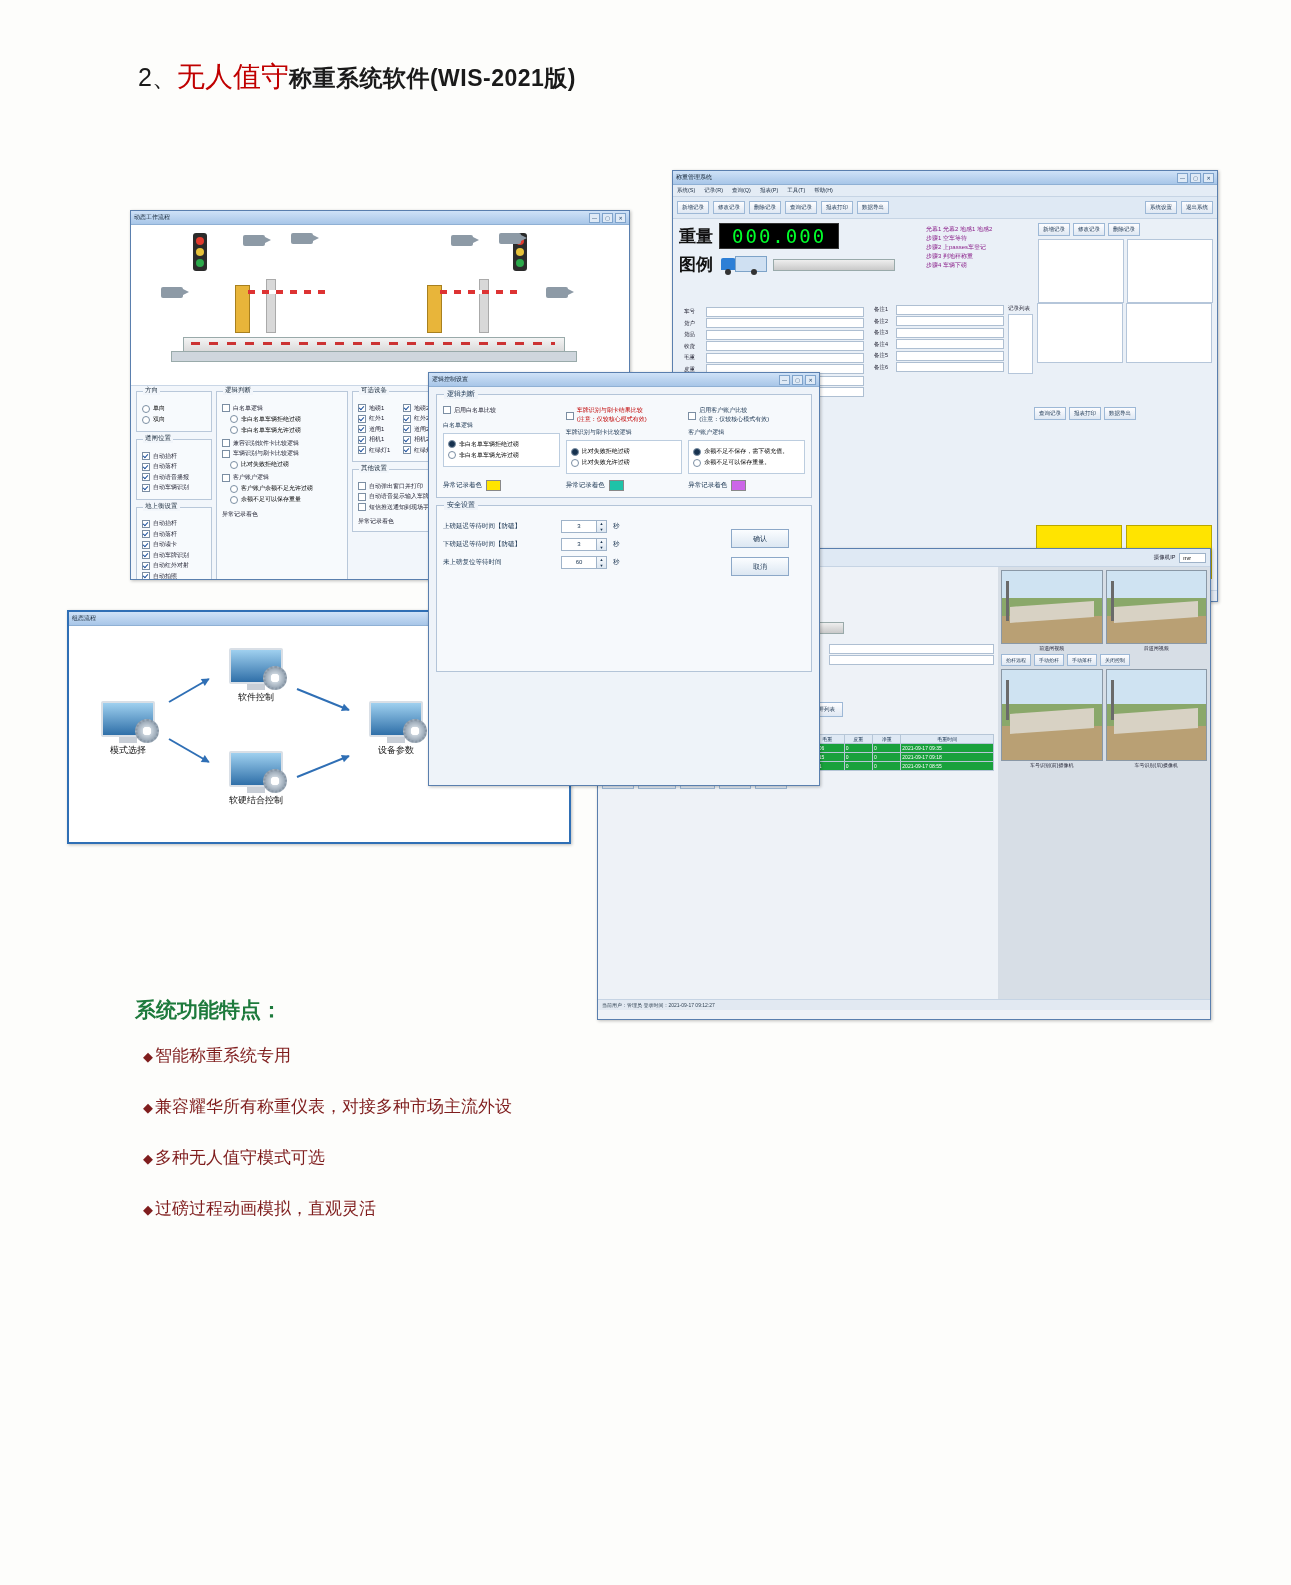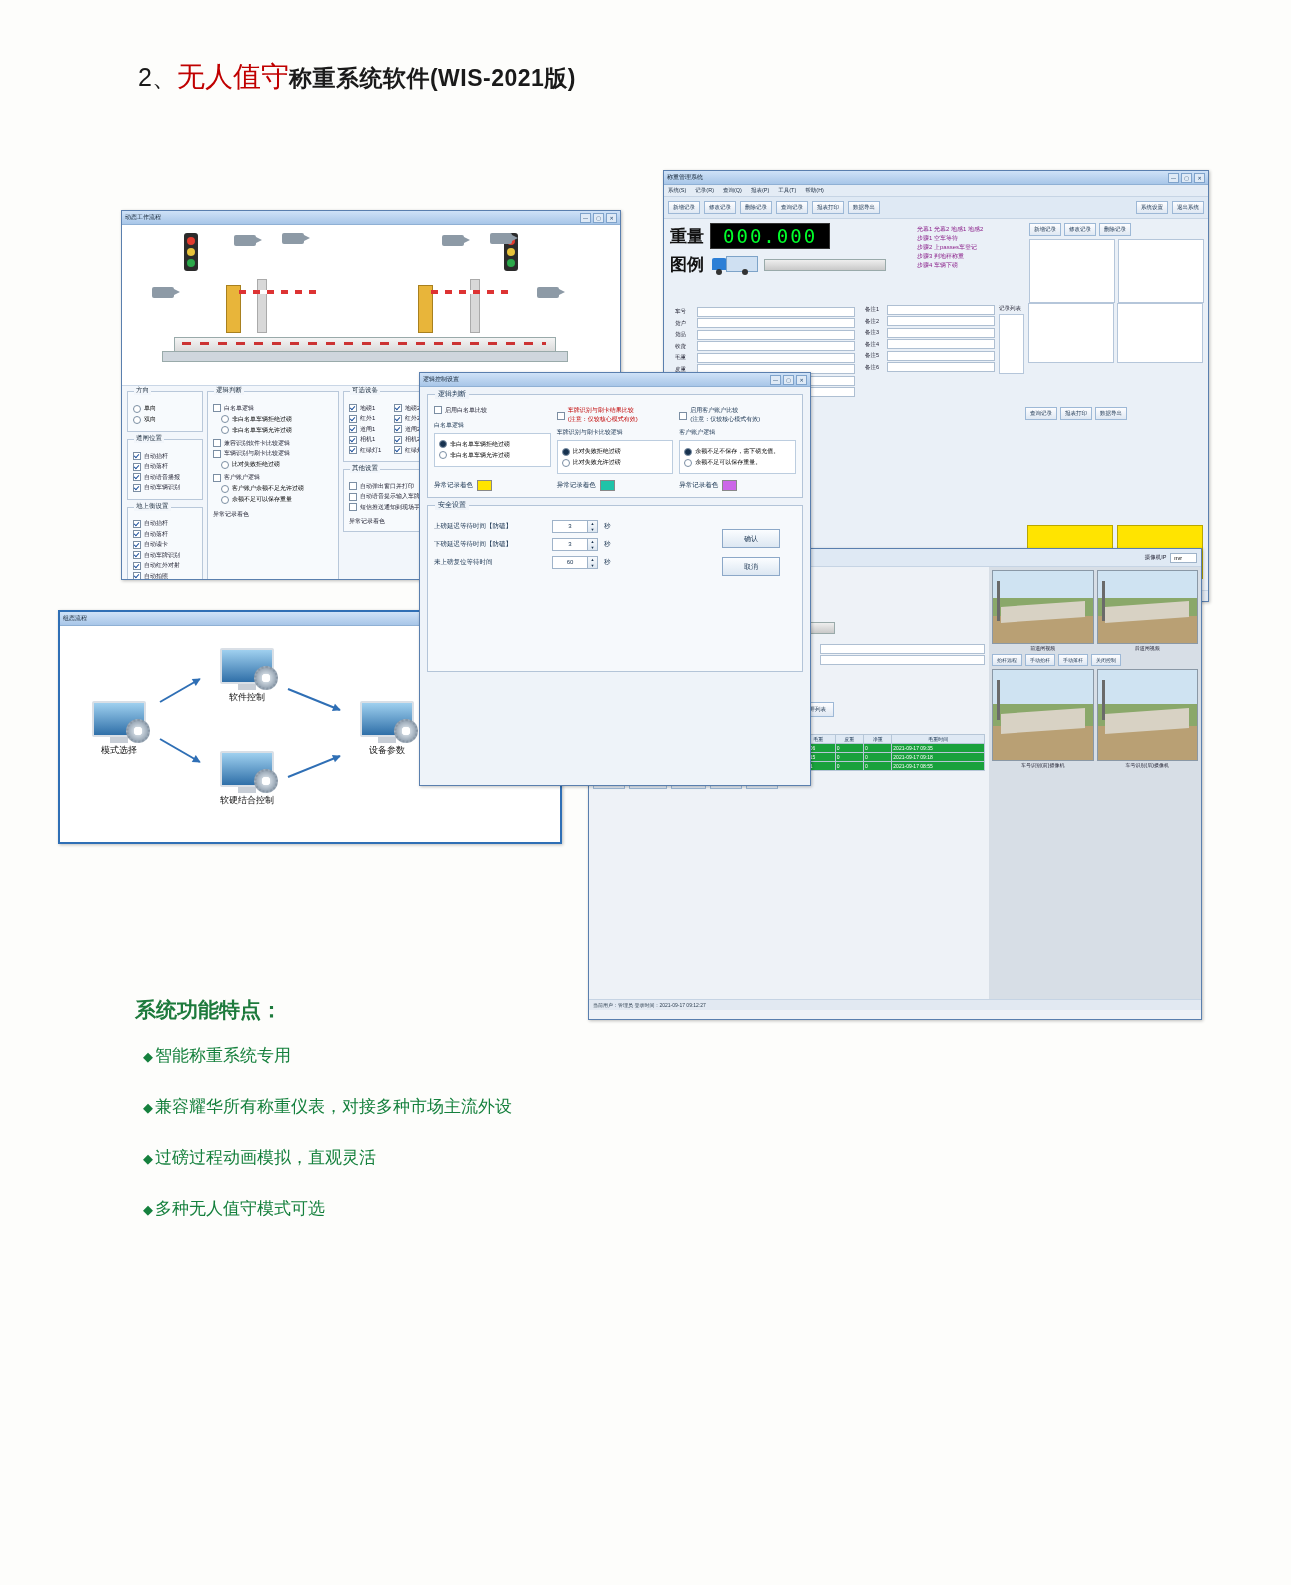--- a/index.html
+++ b/index.html
@@ -13,21 +13,21 @@
   
   .page-heading{
     position:absolute;left:138px;top:58px;
     font-size:25px;color:#1a1a1a;white-space:nowrap;
   }
   .page-heading .num{font-weight:normal;}
   .page-heading .hl{color:#c00000;font-weight:normal;font-size:28px;}
   .page-heading .rest{font-weight:bold;font-size:23px;letter-spacing:.5px;}
 
   
-  .collage{position:absolute;left:3px;top:140px;width:1129px;height:780px;}
+  .collage{position:absolute;left:12px;top:140px;width:1129px;height:780px;}
 
   .win{position:absolute;background:#eef2f7;border:1px solid #5a7fae;
        box-shadow:1px 1px 3px rgba(0,0,0,.25);overflow:hidden;}
   .titlebar{height:13px;background:linear-gradient(#cfe2f7,#a8c6e8);
     border-bottom:1px solid #8fb0d4;display:flex;align-items:center;
     font-size:6px;color:#123;padding:0 3px;}
   .titlebar .t{flex:1;white-space:nowrap;overflow:hidden;}
   .btns{display:flex;gap:2px;}
   .btns i{width:9px;height:8px;display:block;background:#dfeaf6;border:1px solid #7fa3cb;
     font-style:normal;font-size:5px;line-height:8px;text-align:center;color:#24476e;}
@@ -143,21 +143,21 @@
   .tbl tr.g td{background:#19a13c;color:#fff;}
   .tabs{display:flex;gap:2px;font-size:5.5px;}
   .tabs div{border:1px solid #b6c6d7;background:#e8eff7;padding:1px 5px;}
   .tabs div.act{background:#fff;font-weight:bold;}
   .illus-row{display:flex;align-items:center;gap:8px;margin:2px 0 4px;}
   .illus-label{font-size:15px;font-weight:bold;color:#111;}
 
   
   .features{position:absolute;left:135px;top:948px;width:900px;margin-top:48px;}
   .feat-title{font-size:21px;font-weight:bold;color:#1d7a3c;margin-bottom:22px;}
-  .feat-item{font-size:17px;color:#15803d;margin:0 0 30px 8px;line-height:20px;}
+  .feat-item{font-size:17px;color:#7f1d1d;margin:0 0 30px 8px;line-height:20px;}
   .feat-item b{font-size:13px;margin-right:2px;}
 </style>
 </head>
 <body>
 
 <div class="page-heading">
   <span class="num">2、</span><span class="hl">无人值守</span><span class="rest">称重系统软件(WIS-2021版)</span>
 </div>
 
 <div class="collage">
@@ -912,15 +912,15 @@
       <span>当前用户：管理员                      登录时间：2021-09-17 09:12:27</span>
     </div>
   </div>
 
 </div>
 
 <div class="features">
   <div class="feat-title">系统功能特点：</div>
   <div class="feat-item"><b>◆</b><span>智能称重系统专用</span></div>
   <div class="feat-item"><b>◆</b><span>兼容耀华所有称重仪表，对接多种市场主流外设</span></div>
+  <div class="feat-item"><b>◆</b><span>多种无人值守模式可选</span></div>
   <div class="feat-item"><b>◆</b><span>过磅过程动画模拟，直观灵活</span></div>
-  <div class="feat-item"><b>◆</b><span>多种无人值守模式可选</span></div>
 </div>
 
 </body></html>

